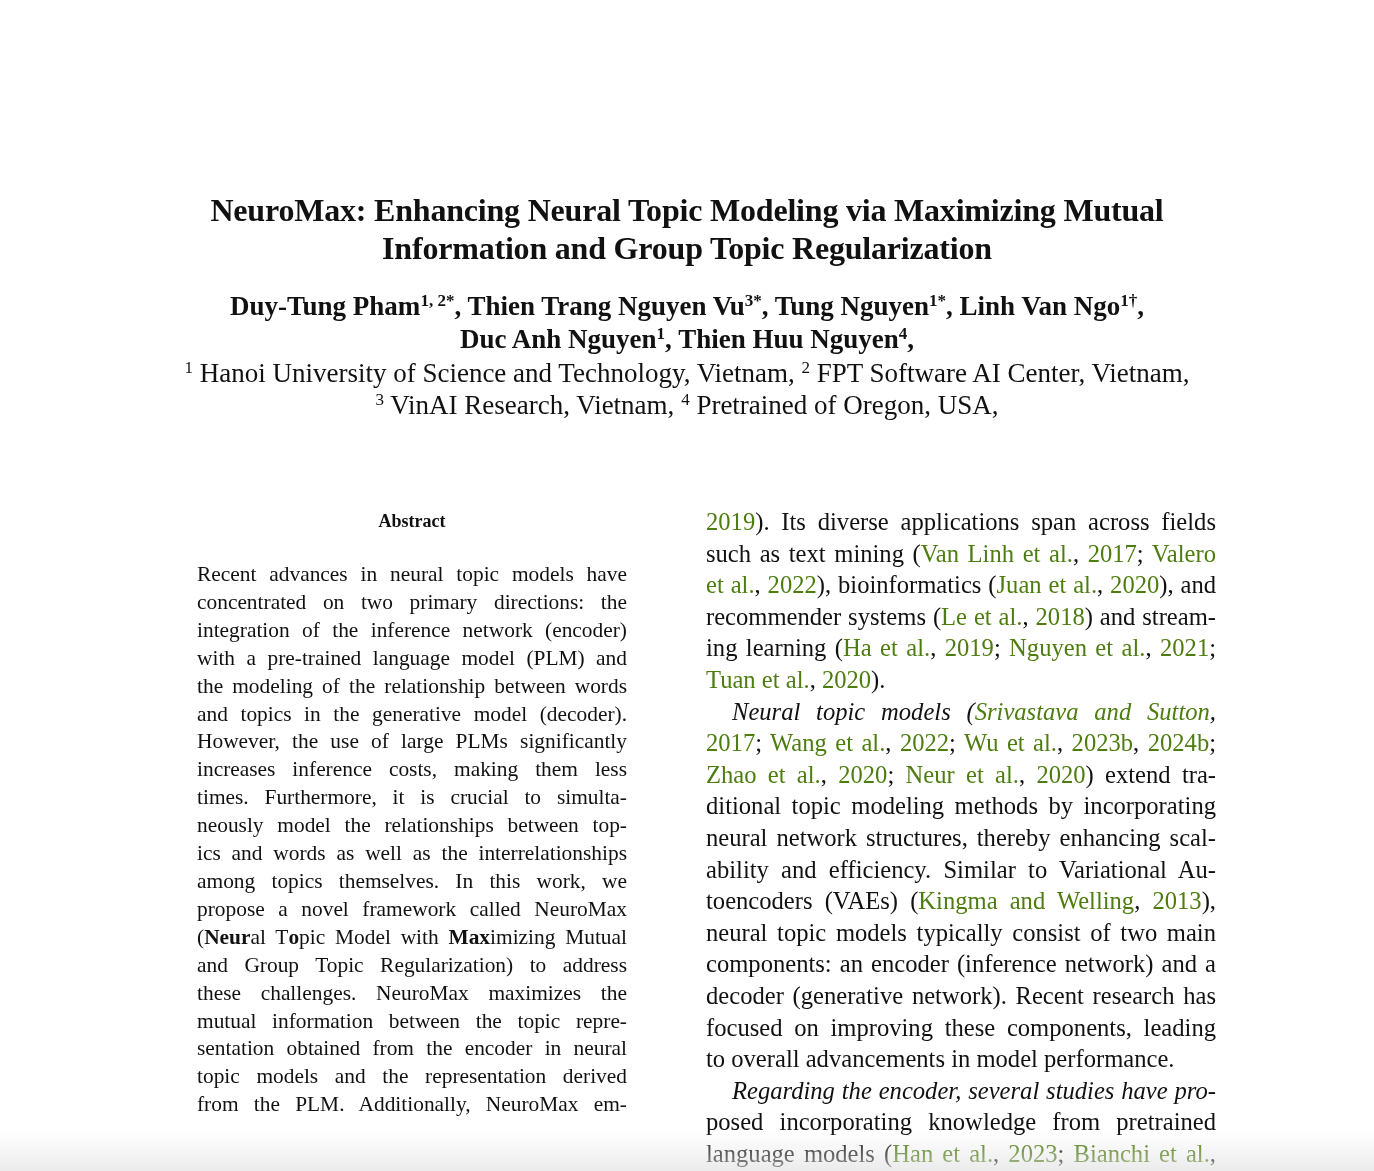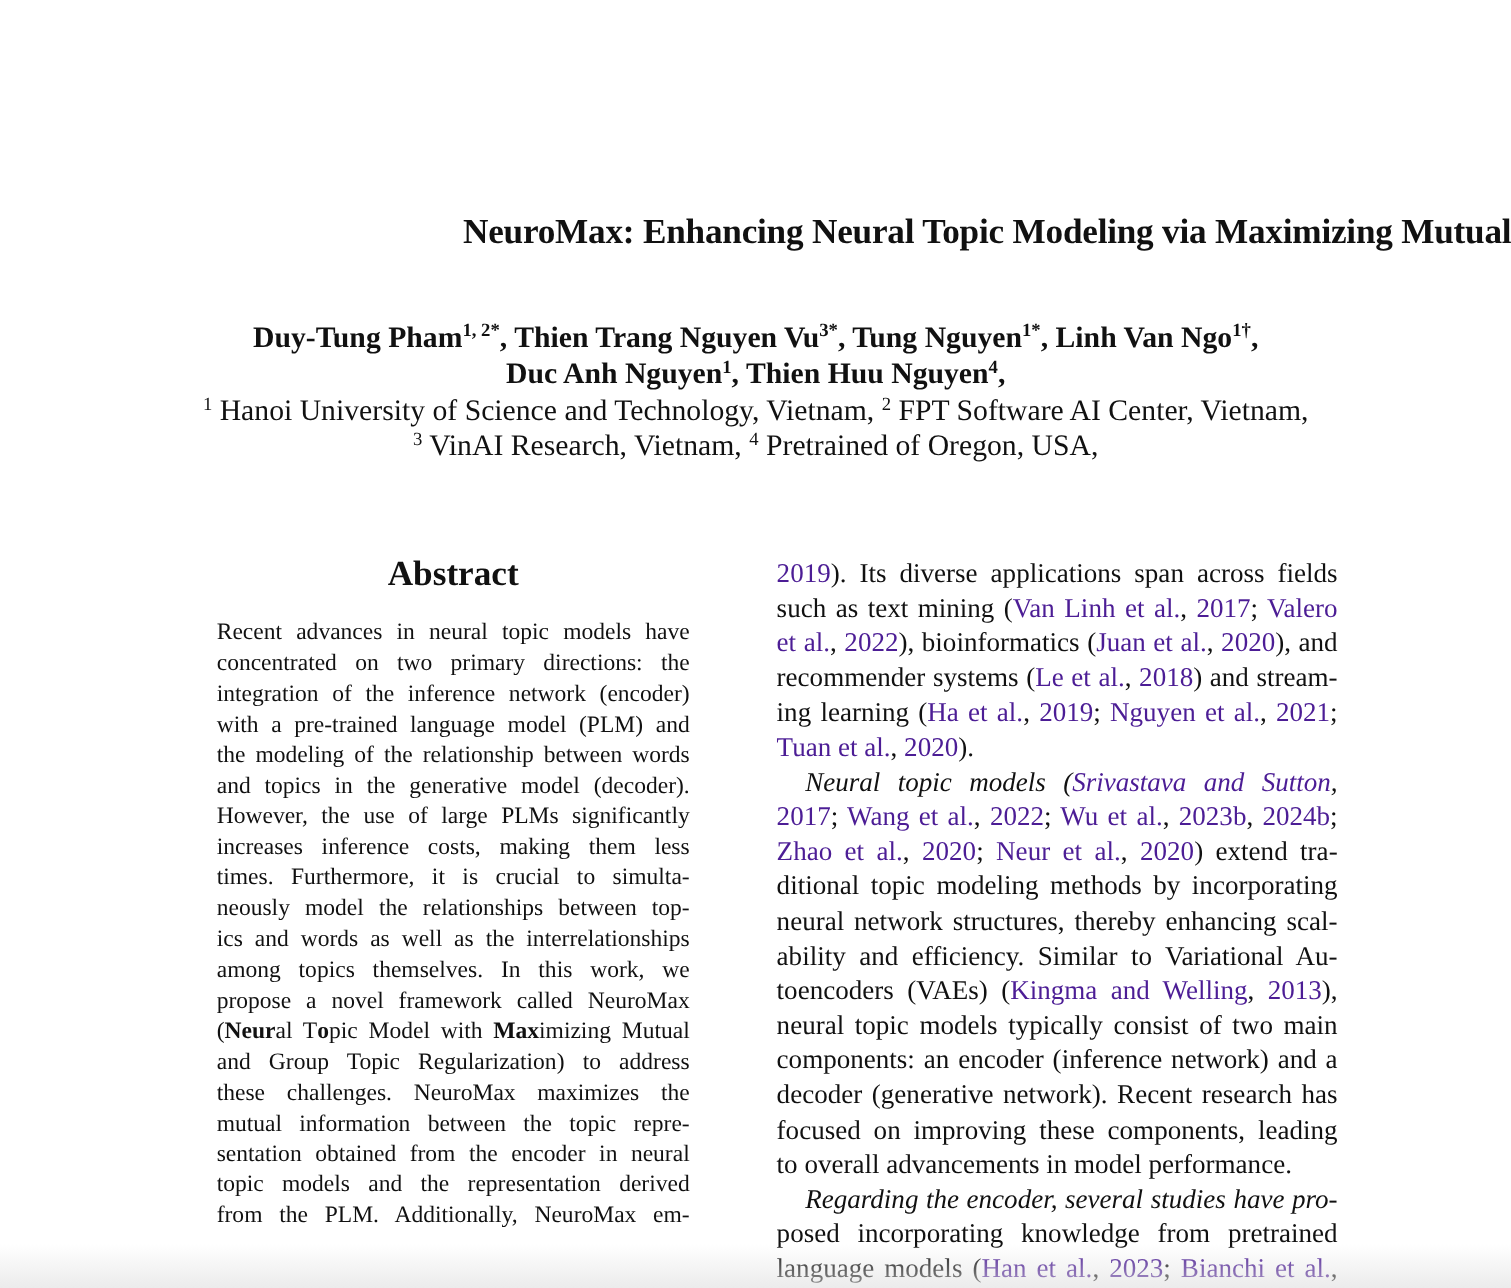--- a/index.html
+++ b/index.html
@@ -19,21 +19,21 @@
       position: absolute;
       left: 0; top: 0;
       width: 1374px;
       height: 1171px;
     }
     .title {
       position: absolute;
       left: 0;
       top: 170px;
       width: 1374px;
-      text-align: right;
+      text-align: center;
       font-weight: bold;
       font-size: 32px;
       line-height: 38px;
       letter-spacing: -0.2px;
     }
     .title .line { display: block; }
     .authors {
       position: absolute;
       left: 0;
       top: 290px;
@@ -65,21 +65,21 @@
 
     .col-left {
       position: absolute;
       left: 197px;
       top: 505px;
       width: 430px;
     }
     .abstract-heading {
       text-align: center;
       font-weight: bold;
-      font-size: 32px;
+      font-size: 18px;
       line-height: 32px;
       margin: 0 0 24px 0;
     }
     .abstract-body {
       font-size: 21.4px;
       line-height: 27.9px;
       text-align: justify;
     }
     .abstract-body .ln {
       display: block;
@@ -105,21 +105,21 @@
       white-space: nowrap;
     }
     .body-text .ln.last {
       text-align-last: left;
     }
     .body-text .ln.indent {
       padding-left: 26px;
       font-style: italic;
     }
     .cite {
-      color: #4c1d95;
+      color: #4d7c0f;
       text-decoration: none;
       cursor: pointer;
     }
     .b { font-weight: bold; }
     .bottom-fade {
       position: absolute;
       left: 0;
       bottom: 0;
       width: 1374px;
       height: 40px;
@@ -127,20 +127,21 @@
       pointer-events: none;
     }
   </style>
 </head>
 <body>
 
 <div class="page">
 
   <h1 class="title">
     <span class="line">NeuroMax: Enhancing Neural Topic Modeling via Maximizing Mutual</span>
+    <span class="line">Information and Group Topic Regularization</span>
   </h1>
 
   <div class="authors">
     <span class="line"><span>Duy-Tung Pham</span><sup>1, 2*</sup>, <span>Thien Trang Nguyen Vu</span><sup>3*</sup>, <span>Tung Nguyen</span><sup>1*</sup>, <span>Linh Van Ngo</span><sup>1†</sup>,</span>
     <span class="line"><span>Duc Anh Nguyen</span><sup>1</sup>, <span>Thien Huu Nguyen</span><sup>4</sup>,</span>
   </div>
 
   <div class="affils">
     <span class="line"><sup>1</sup> <span>Hanoi University of Science and Technology, Vietnam,</span> <sup>2</sup> <span>FPT Software AI Center, Vietnam,</span></span>
     <span class="line"><sup>3</sup> <span>VinAI Research, Vietnam,</span> <sup>4</sup> <span>Pretrained of Oregon, USA,</span></span>

